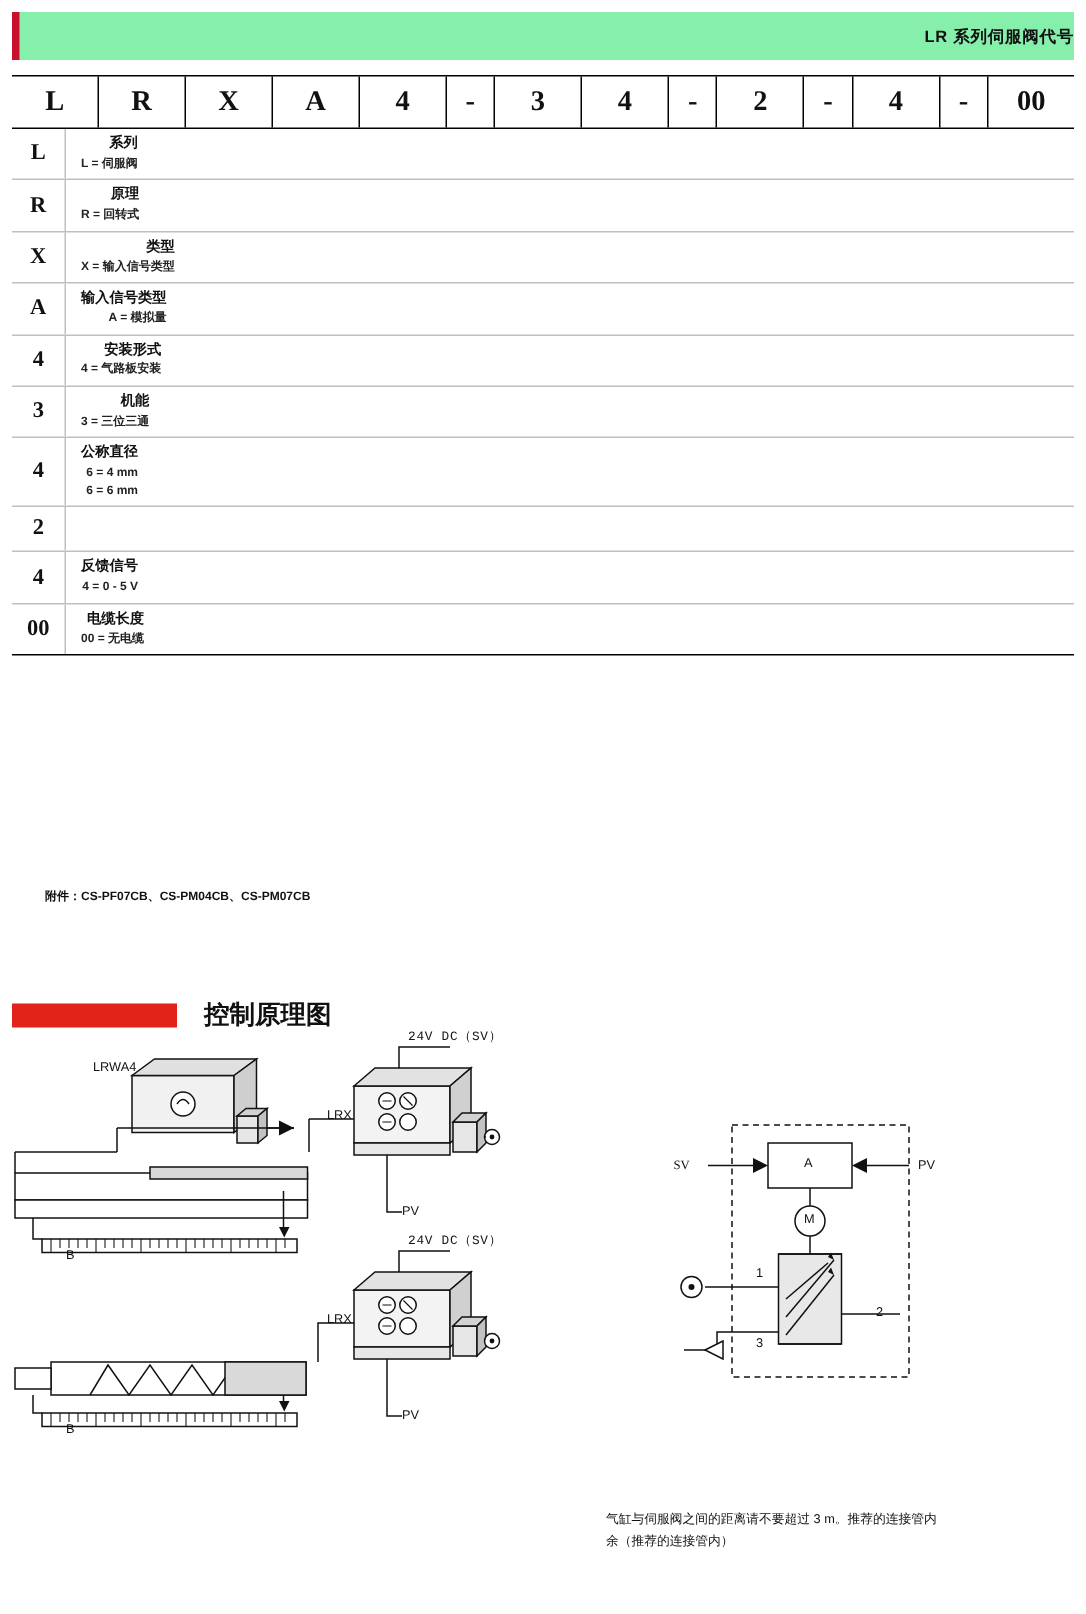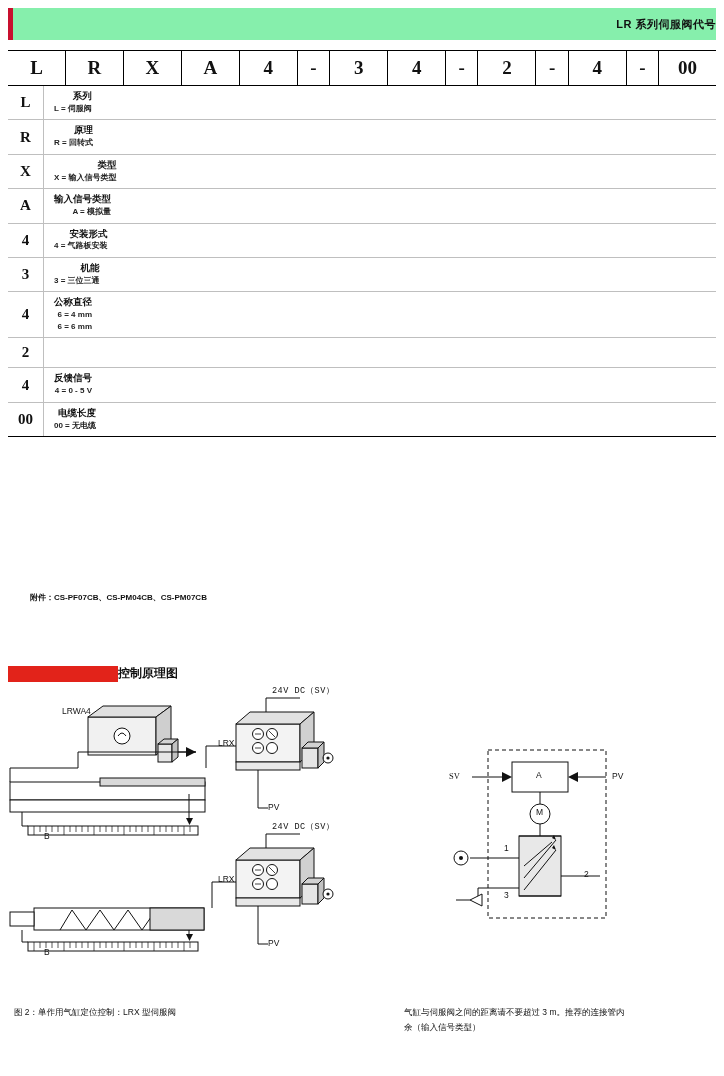--- a/index.html
+++ b/index.html
@@ -112,22 +112,23 @@
     top: 665px;
     display: flex;
     align-items: center;
   }
   .sec2 .redblock {
     width: 110px;
     height: 16px;
     background: #e2231a;
   }
   .sec2 .sec2title {
-    font-size: 12px;
-    font-weight: bold;
+    font-size: 17px;
+    font-weight: bold;
+    margin-left: 18px;
   }
 
   
   .diagram-area {
     position: absolute;
     left: 0;
     top: 690px;
     width: 724px;
     height: 310px;
   }
@@ -406,18 +407,17 @@
   <span class="lbl" style="left:449px; top:81px;font-family:Liberation Serif, serif;">SV</span>
   <span class="lbl" style="left:612px; top:81px;">PV</span>
   <span class="lbl" style="left:536px; top:80px;">A</span>
   <span class="lbl" style="left:536px; top:117px;">M</span>
   <span class="lbl" style="left:504px; top:153px;">1</span>
   <span class="lbl" style="left:584px; top:179px;">2</span>
   <span class="lbl" style="left:504px; top:200px;">3</span>
 </div>
 
 <div class="footnotes" id="fn-left">
-    <div>图 2：单作用气缸定位控制：LRX 型伺服阀</div>
   </div>
 <div class="footnotes-right" id="fn-right">
     <div>气缸与伺服阀之间的距离请不要超过 3 m。推荐的连接管内</div>
-    <div>余（输入信号类型）</div>
+    <div>余（推荐的连接管内）</div>
   </div>
 
 </body></html>

